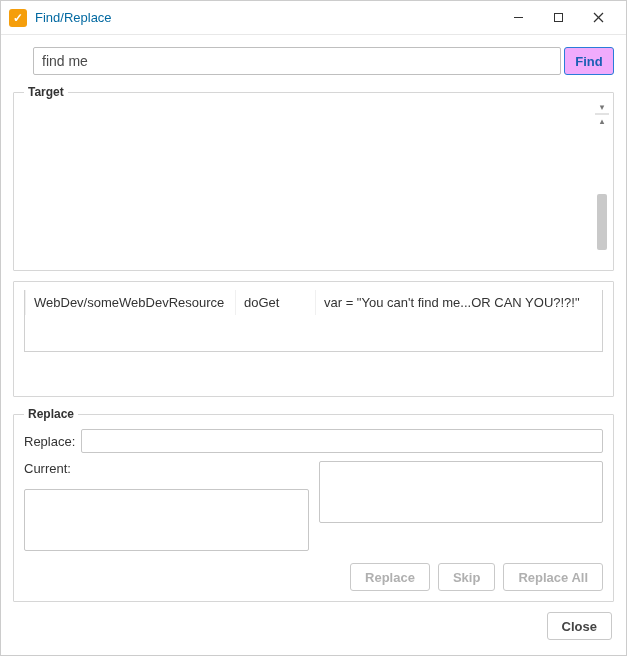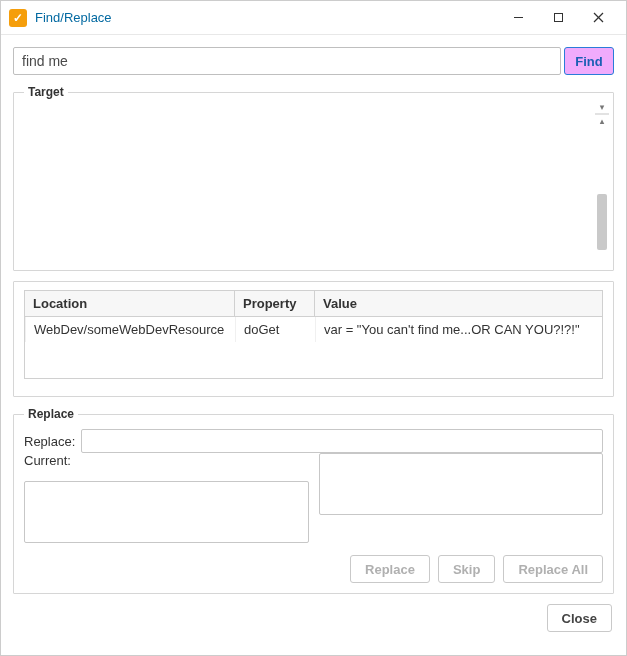--- a/index.html
+++ b/index.html
@@ -39,21 +39,21 @@
     display: inline-flex; align-items: center; justify-content: center;
     cursor: default;
   }
   .content {
     flex: 1; padding: 12px 12px 10px 12px;
     display: flex; flex-direction: column;
     gap: 10px;
     overflow: hidden;
   }
   .search-row {
-    display: flex; gap: 3px; align-items: stretch;
+    display: flex; gap: 3px; align-items: stretch; margin-left: 20px;
   }
   .search-input {
     flex: 1;
     height: 28px;
     border: 1px solid #bfbfbf;
     border-radius: 2px;
     padding: 3px 8px;
     font-size: 14px;
     color: #4a4a4a;
   }
@@ -135,20 +135,21 @@
     border-top: none;
     height: 62px;
     overflow: hidden;
   }
   .col-loc { width: 210px; }
   .col-prop { width: 80px; }
 
   .replace-box { }
   .replace-row {
     display: flex; align-items: center; gap: 6px;
+    margin-bottom: 8px;
   }
   .replace-row label { color: #333; }
   .replace-input {
     flex: 1; height: 24px;
     border: 1px solid #c7c7c7;
     border-radius: 2px;
     padding: 2px 6px;
   }
   .panes {
     display: flex; gap: 10px;
@@ -236,34 +237,20 @@
 
       </div>
       <div class="vscrollbar">
         <span class="arrow up">▴</span>
         <span class="thumb"></span>
         <span class="arrow down">▾</span>
       </div>
     </fieldset>
 
     <fieldset class="results-box">
-      <table class="results-table">
-        <colgroup>
-            <col class="col-loc">
-            <col class="col-prop">
-            <col>
-          </colgroup>
-        <thead>
-          <tr>
-            <th>Location</th>
-            <th>Property</th>
-            <th>Value</th>
-          </tr>
-        </thead>
-      </table>
       <div class="results-body-wrap">
         <table class="results-table" style="border:none">
           <colgroup>
               <col class="col-loc">
               <col class="col-prop">
               <col>
             </colgroup>
           <tbody>
             <tr>
               <td>WebDev/someWebDevResource</td>

